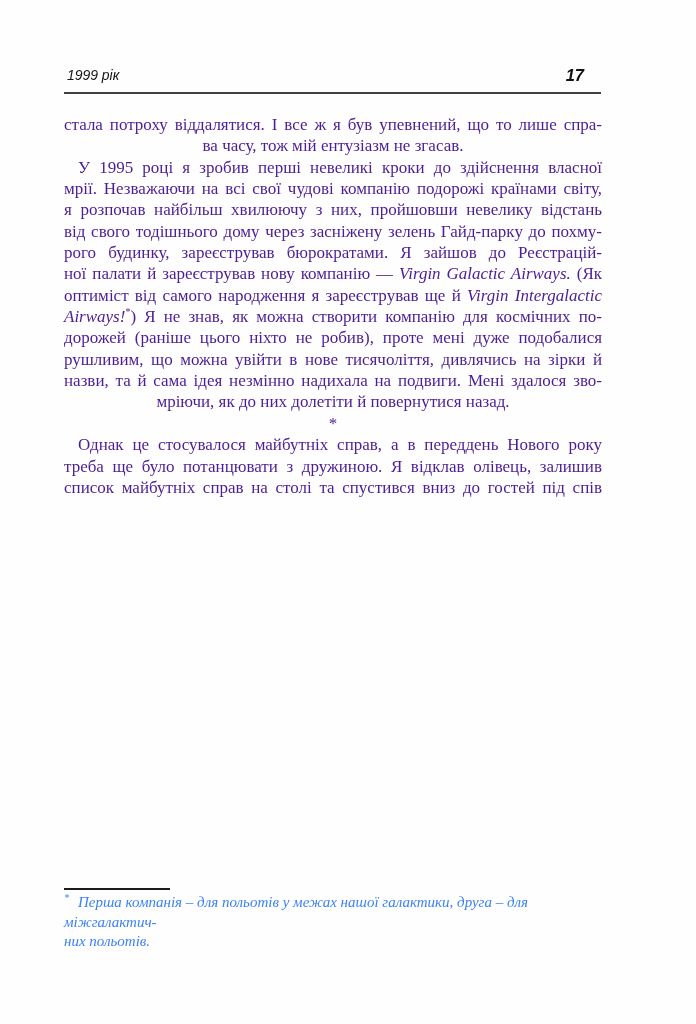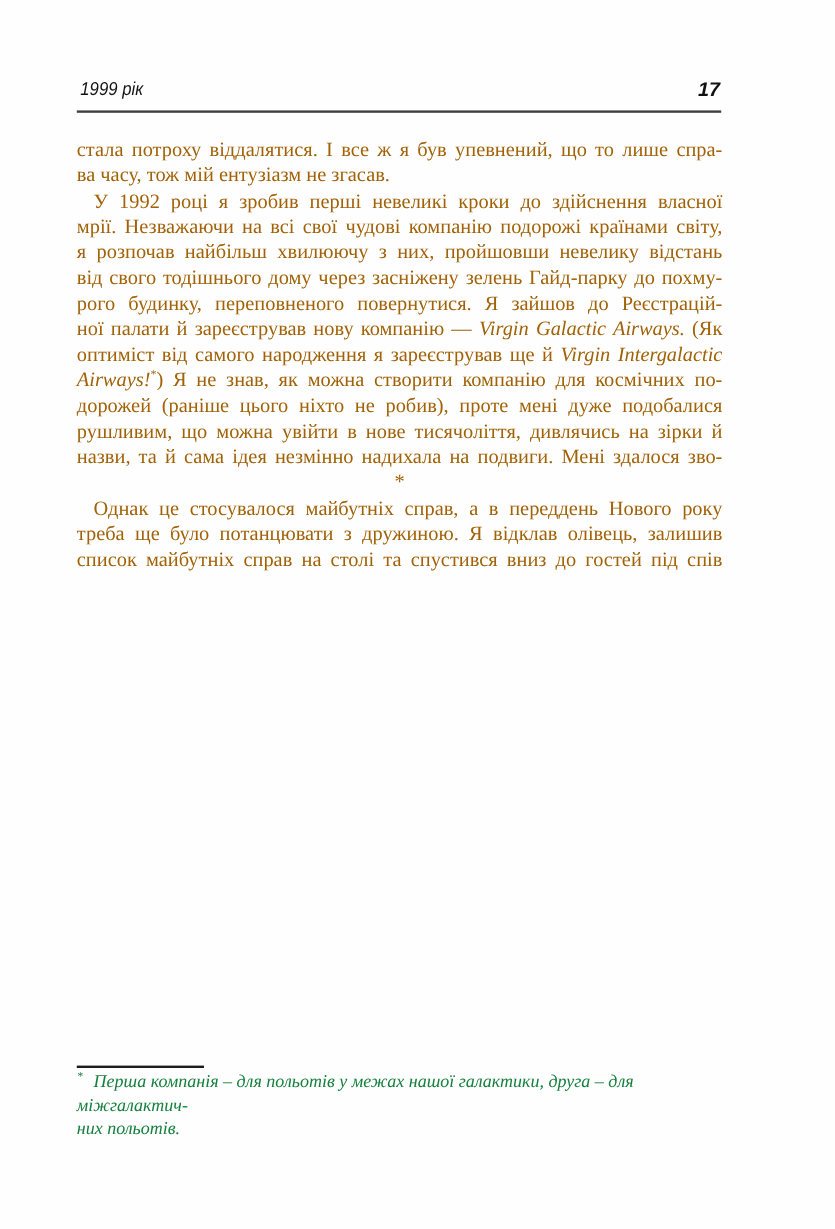--- a/index.html
+++ b/index.html
@@ -26,21 +26,21 @@
     display: inline-block;
     font-family: "Liberation Sans", sans-serif;
     font-size: 15.5px;
     color: #141414;
     transform: scaleX(0.9);
     transform-origin: center;
     white-space: nowrap;
   }
   .header-pagenum {
     position: absolute;
-    right: 2px;
+    right: 18px;
     top: 0;
     font-family: "Liberation Sans", sans-serif;
     font-weight: bold;
     font-size: 16.5px;
     color: #111111;
   }
   .header-rule {
     position: absolute;
     left: 64px;
     top: 92px;
@@ -49,24 +49,24 @@
     background: #404040;
   }
   
   .bodyblock {
     position: absolute;
     left: 64px;
     top: 114px;
     width: 538px;
     font-size: 17px;
     line-height: 21.35px;
-    color: #a16207;
+    color: #4c1d95;
   }
   .jline { text-align: justify; text-align-last: justify; }
-  .lline { text-align: left; }
+  .lline { text-align: center; }
   .indent { text-indent: 14px; }
   .sep { text-align: center; text-align-last: center; }
   .bodyblock sup, .fn-line sup {
     font-size: 10px;
     line-height: 0;
     vertical-align: super;
   }
   .bodyblock i { font-style: italic; }
   
   .footnote-rule {
@@ -78,51 +78,52 @@
     background: #1c1c1c;
   }
   .footnote {
     position: absolute;
     left: 64px;
     top: 893px;
     width: 548px;
     font-style: italic;
     font-size: 15px;
     line-height: 19.5px;
-    color: #15803d;
+    color: #3b82f6;
   }
   .fn-marker { padding-right: 9px; font-style: italic; }
 </style>
 </head>
 <body>
 
 <div class="page">
 
   <div class="header-row">
     <span class="header-title">1999 рік</span>
     <span class="header-pagenum">17</span>
   </div>
   <div class="header-rule"></div>
 
   <div class="bodyblock">
 
     <div class="jline">стала потроху віддалятися. І все ж я був упевнений, що то лише спра-</div>
     <div class="lline">ва часу, тож мій ентузіазм не згасав.</div>
 
-    <div class="jline indent">У 1992 році я зробив перші невеликі кроки до здійснення власної</div>
+    <div class="jline indent">У 1995 році я зробив перші невеликі кроки до здійснення власної</div>
     <div class="jline">мрії. Незважаючи на всі свої чудові компанію подорожі країнами світу,</div>
     <div class="jline">я розпочав найбільш хвилюючу з них, пройшовши невелику відстань</div>
     <div class="jline">від свого тодішнього дому через засніжену зелень Гайд-парку до похму-</div>
-    <div class="jline">рого будинку, переповненого повернутися. Я зайшов до Реєстрацій-</div>
+    <div class="jline">рого будинку, зареєстрував бюрократами. Я зайшов до Реєстрацій-</div>
     <div class="jline"><span>ної палати й зареєстрував нову компанію — </span><i>Virgin Galactic Airways.</i><span> (Як</span></div>
     <div class="jline"><span>оптиміст від самого народження я зареєстрував ще й </span><i>Virgin Intergalactic</i></div>
     <div class="jline"><i>Airways!</i><sup>*</sup><span>) Я не знав, як можна створити компанію для космічних по-</span></div>
     <div class="jline">дорожей (раніше цього ніхто не робив), проте мені дуже подобалися</div>
     <div class="jline">рушливим, що можна увійти в нове тисячоліття, дивлячись на зірки й</div>
     <div class="jline">назви, та й сама ідея незмінно надихала на подвиги. Мені здалося зво-</div>
+    <div class="lline">мріючи, як до них долетіти й повернутися назад.</div>
 
     <div class="sep">*</div>
 
     <div class="jline indent">Однак це стосувалося майбутніх справ, а в переддень Нового року</div>
     <div class="jline">треба ще було потанцювати з дружиною. Я відклав олівець, залишив</div>
     <div class="jline">список майбутніх справ на столі та спустився вниз до гостей під спів</div>
   </div>
 
   <div class="footnote-rule"></div>
   <div class="footnote">

